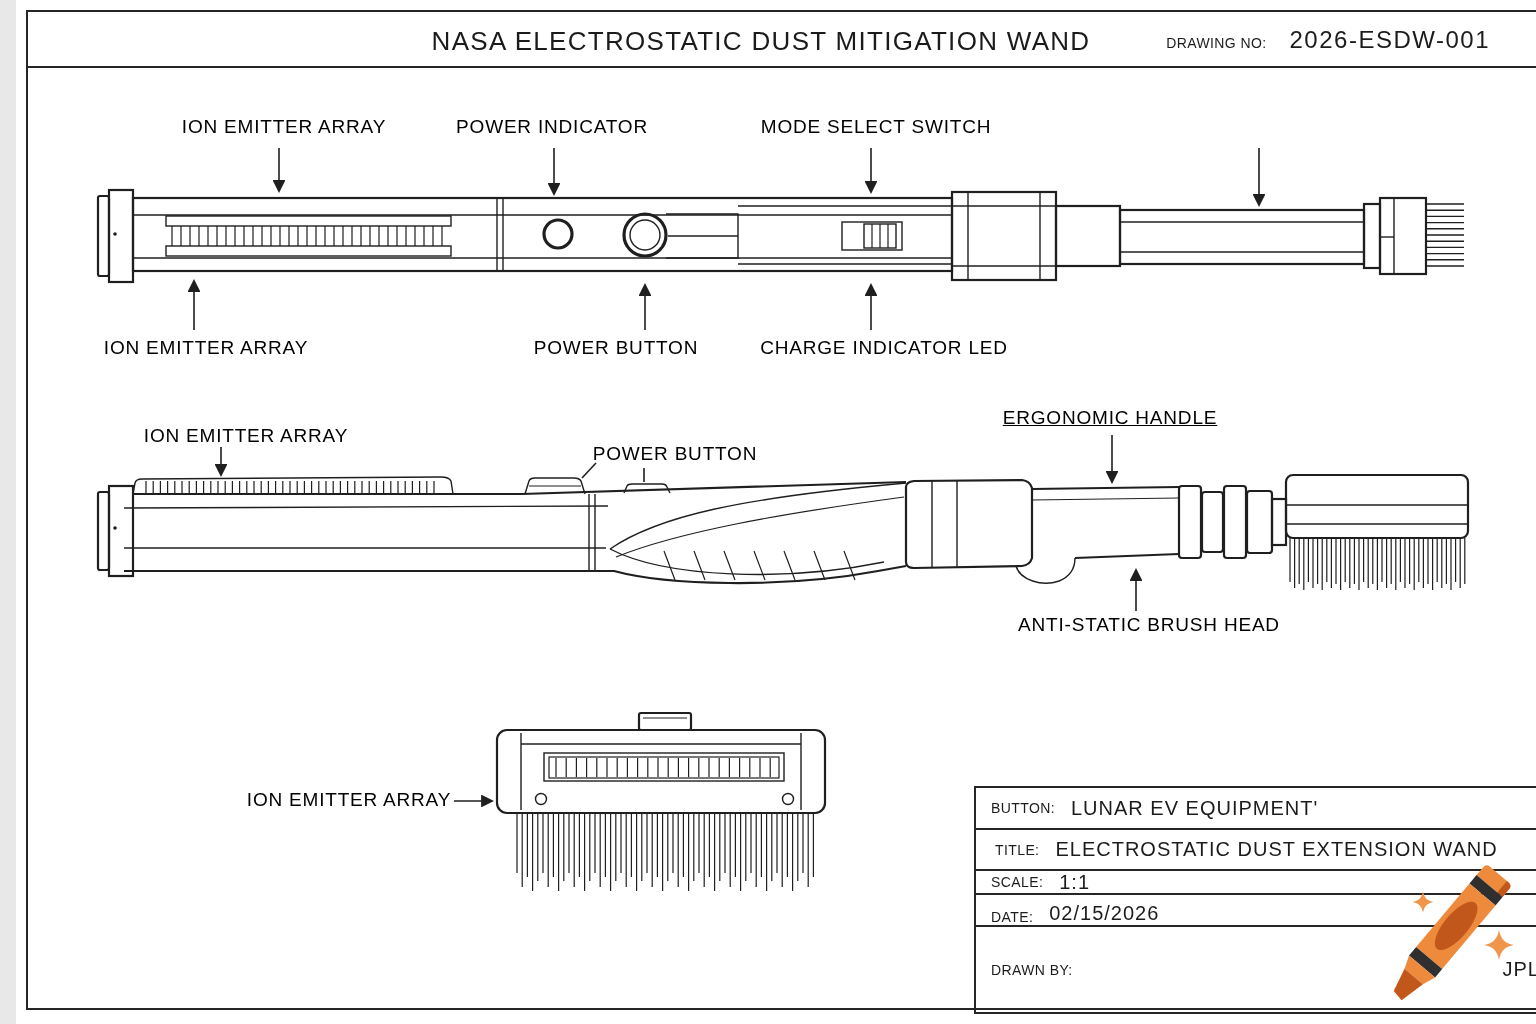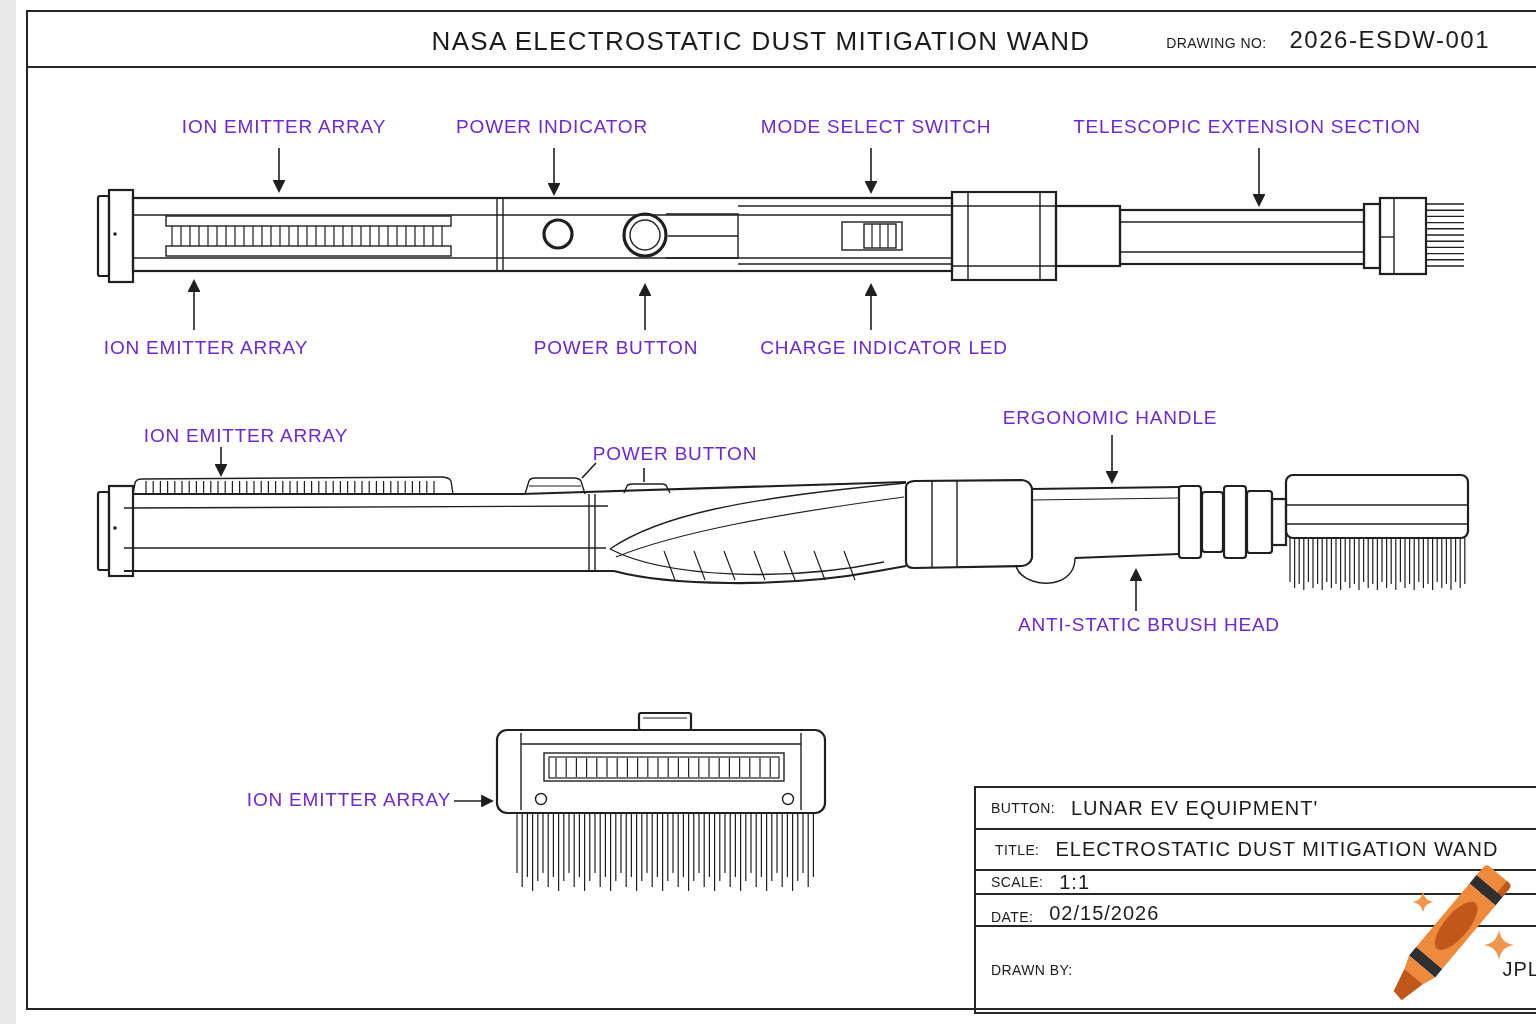--- a/index.html
+++ b/index.html
@@ -10,21 +10,21 @@
   .frame{position:absolute; left:10px; top:10px; width:1512px; height:1000px;
          border:2px solid #262626; box-sizing:border-box;}
   .titlebar-line{position:absolute; left:10px; top:66px; width:1516px; height:0;
          border-top:2px solid #262626;}
   .sheet-title{position:absolute; left:745px; top:26px; transform:translateX(-50%);
          font-size:26px; letter-spacing:1.3px; white-space:nowrap; color:#1b1b1b;}
   .drawing-no{position:absolute; right:62px; top:26px; display:flex; align-items:baseline; gap:23px;}
   .drawing-no .dn-label{font-size:14px; letter-spacing:.4px;}
   .drawing-no .dn-value{font-size:24px; letter-spacing:1.5px;}
   .lbl{position:absolute; transform:translateX(-50%); font-size:19px; letter-spacing:.8px;
-       white-space:nowrap; color:#6d28d9;}
+       white-space:nowrap; color:#000000;}
   svg.art{position:absolute; left:0; top:0; z-index:1;}
   .overlay{position:absolute; left:0; top:0; width:100%; height:100%; z-index:2;}
   
   .title-block{position:absolute; left:958px; top:786px; right:10px; bottom:10px;
        border:2px solid #262626; box-sizing:border-box; display:flex; flex-direction:column;
        background:transparent; z-index:2;}
   .tb-row{display:flex; align-items:center; gap:16px; padding-left:15px;
        border-bottom:2px solid #262626; box-sizing:border-box;}
   .tb-row:last-child{border-bottom:none;justify-content:space-between;}
   .tb-label{font-size:14px; letter-spacing:.4px; white-space:nowrap;}
@@ -163,39 +163,38 @@
   <div class="sheet-title">NASA ELECTROSTATIC DUST MITIGATION WAND</div>
   <div class="drawing-no">
     <span class="dn-label">DRAWING NO:</span>
     <span class="dn-value">2026-ESDW-001</span>
   </div>
 
   <div class="overlay">
     <div class="lbl" style="left:268px; top:116px;">ION EMITTER ARRAY</div>
     <div class="lbl" style="left:536px; top:116px;">POWER INDICATOR</div>
     <div class="lbl" style="left:860px; top:116px;">MODE SELECT SWITCH</div>
-    <div class="lbl" style="left:1231px; top:116px;">TELESCOPIC EXTENSION SECTION</div>
     <div class="lbl" style="left:190px; top:337px;">ION EMITTER ARRAY</div>
     <div class="lbl" style="left:600px; top:337px;">POWER BUTTON</div>
     <div class="lbl" style="left:868px; top:337px;">CHARGE INDICATOR LED</div>
     <div class="lbl" style="left:230px; top:425px;">ION EMITTER ARRAY</div>
     <div class="lbl" style="left:659px; top:443px;">POWER BUTTON</div>
-    <div class="lbl" style="left:1094px; top:407px;">ERGONOMIC HANDLE</div>
+    <div class="lbl" style="left:1094px; top:407px;text-decoration:underline;">ERGONOMIC HANDLE</div>
     <div class="lbl" style="left:1133px; top:614px;">ANTI-STATIC BRUSH HEAD</div>
     <div class="lbl" style="left:333px; top:789px;">ION EMITTER ARRAY</div>
   </div>
 
   <div class="title-block">
     <div class="tb-row r1">
       <span class="tb-label">BUTTON:</span>
       <span class="tb-value">LUNAR EV EQUIPMENT'</span>
     </div>
     <div class="tb-row r2">
       <span class="tb-label">TITLE:</span>
-      <span class="tb-value">ELECTROSTATIC DUST MITIGATION WAND</span>
+      <span class="tb-value">ELECTROSTATIC DUST EXTENSION WAND</span>
     </div>
     <div class="tb-row r3">
       <span class="tb-label">SCALE:</span>
       <span class="tb-value">1:1</span>
     </div>
     <div class="tb-row r4">
       <span class="tb-label">DATE:</span>
       <span class="tb-value">02/15/2026</span>
     </div>
     <div class="tb-row r5">

